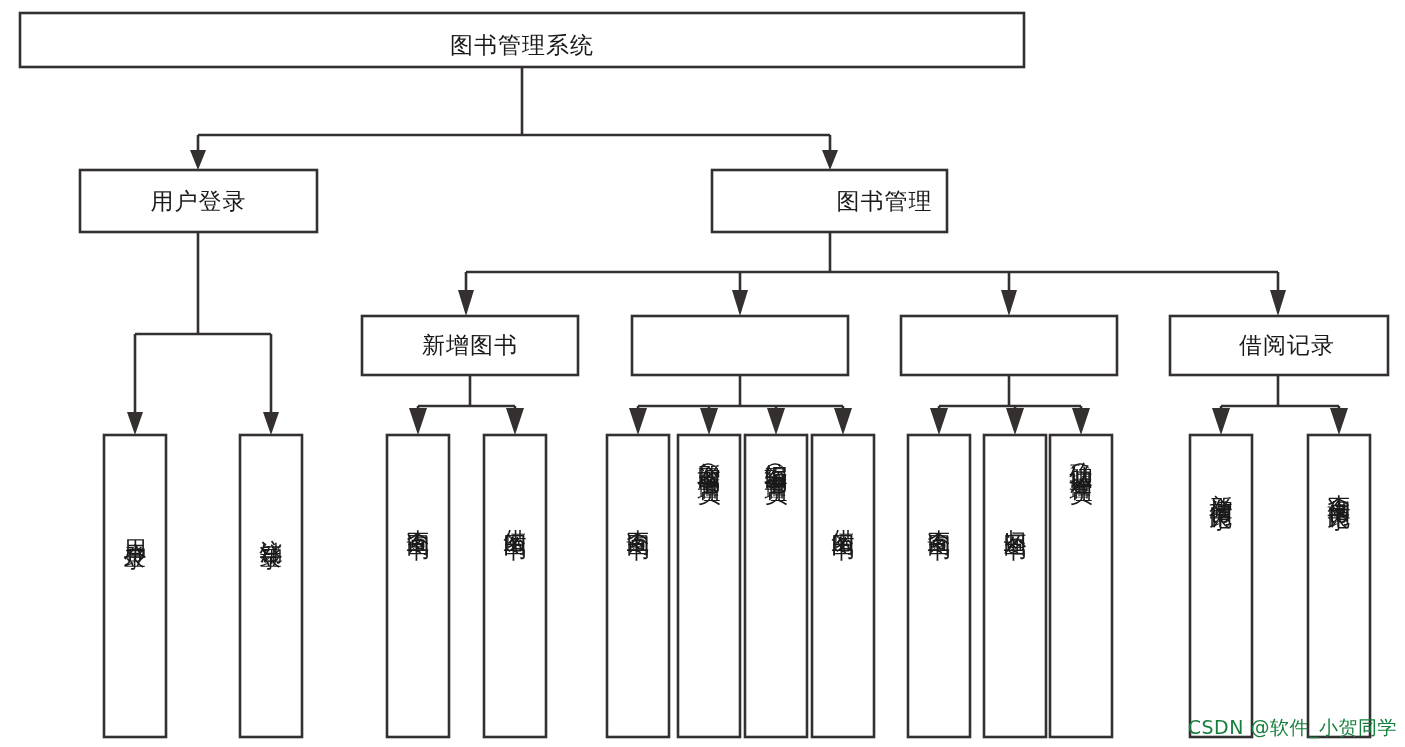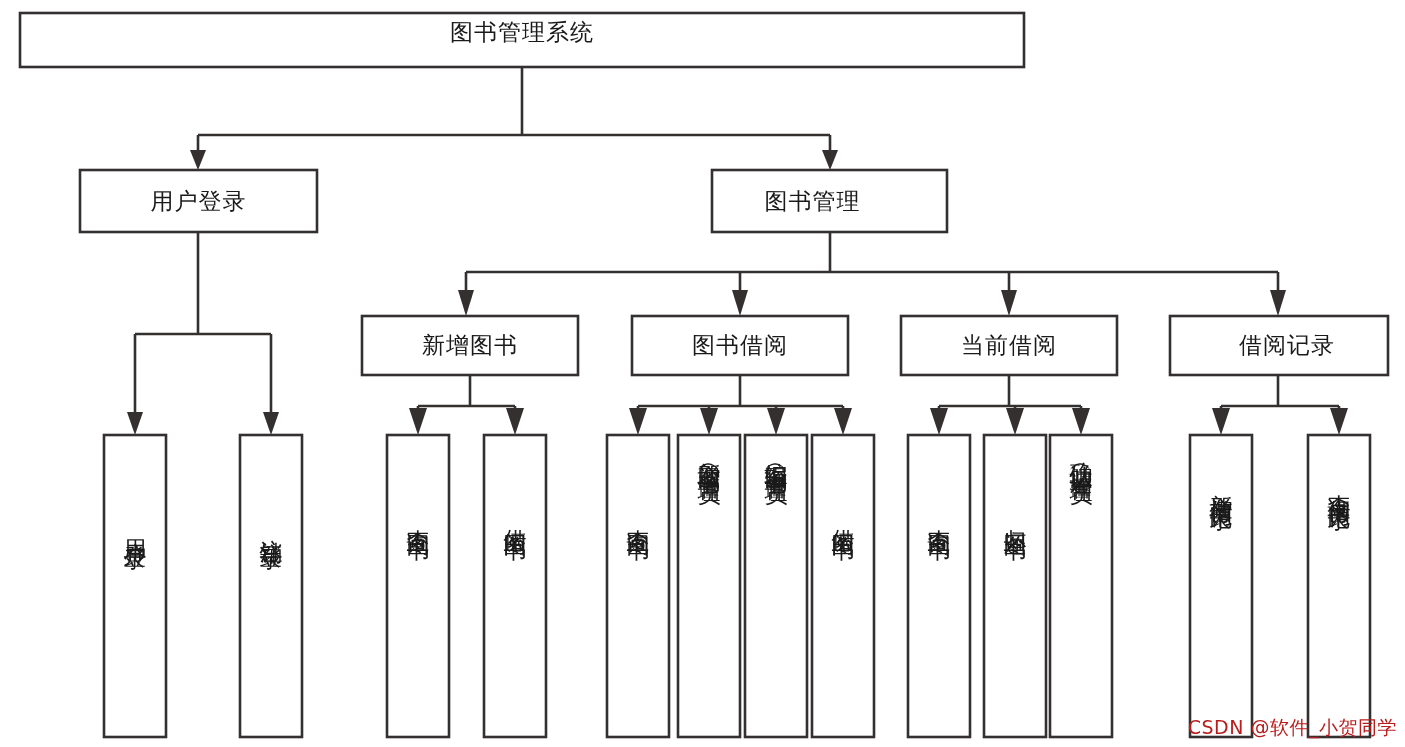--- a/index.html
+++ b/index.html
@@ -71,21 +71,21 @@
     letter-spacing: 1px;
     color: #1a1a1a;
     white-space: nowrap;
   }
   #watermark {
     position: absolute;
     right: 8px;
     bottom: 6px;
     font-family: "DejaVu Sans", "Liberation Sans", sans-serif;
     font-size: 19px;
-    color: #b91c1c;
+    color: #15803d;
     letter-spacing: 0.5px;
     white-space: nowrap;
     padding-left: 8px;
   }
 </style>
 </head>
 <body>
 
 <div id="diagram-root">
 
@@ -177,40 +177,34 @@
 
       <rect class="node-box" x="908" y="435" width="62" height="302"></rect>
       <rect class="node-box" x="984" y="435" width="62" height="302"></rect>
       <rect class="node-box" x="1050" y="435" width="62" height="302"></rect>
 
       <rect class="node-box" x="1190" y="435" width="62" height="302"></rect>
       <rect class="node-box" x="1308" y="435" width="62" height="302"></rect>
     </g>
   </svg>
 
-  <div class="hlabel-wrap" style="left:20px; top:5px; width:1004px; height:54px;justify-content:center;">
+  <div class="hlabel-wrap" style="left:20px; top:18px; width:1004px; height:54px;justify-content:center;">
     <span class="hlabel-text">图书管理系统</span>
   </div>
 
   <div class="hlabel-wrap" style="left:80px; top:170px; width:237px; height:62px;">
     <span class="hlabel-text">用户登录</span>
   </div>
-  <div class="hlabel-wrap" style="left:680px; top:170px; width:265px; height:62px;">
+  <div class="hlabel-wrap" style="left:752px; top:170px; width:265px; height:62px;">
     <span class="hlabel-text">图书管理</span>
   </div>
 
   <div class="hlabel-wrap" style="left:362px; top:316px; width:216px; height:59px;">
     <span class="hlabel-text">新增图书</span>
   </div>
-  <div class="hlabel-wrap" style="left:632px; top:316px; width:216px; height:59px;">
-    <span class="hlabel-text">图书借阅</span>
-  </div>
-  <div class="hlabel-wrap" style="left:901px; top:316px; width:216px; height:59px;">
-    <span class="hlabel-text">当前借阅</span>
-  </div>
   <div class="hlabel-wrap" style="left:1170px; top:316px; width:218px; height:59px;margin-left:8px;">
     <span class="hlabel-text">借阅记录</span>
   </div>
 
   <div class="vlabel-wrap" style="left:104px; top:521px; width:62px; height:216px;">
     <span class="vlabel-text">用户登录</span>
   </div>
   <div class="vlabel-wrap" style="left:240px; top:521px; width:62px; height:216px;">
     <span class="vlabel-text">注销登录</span>
   </div>

